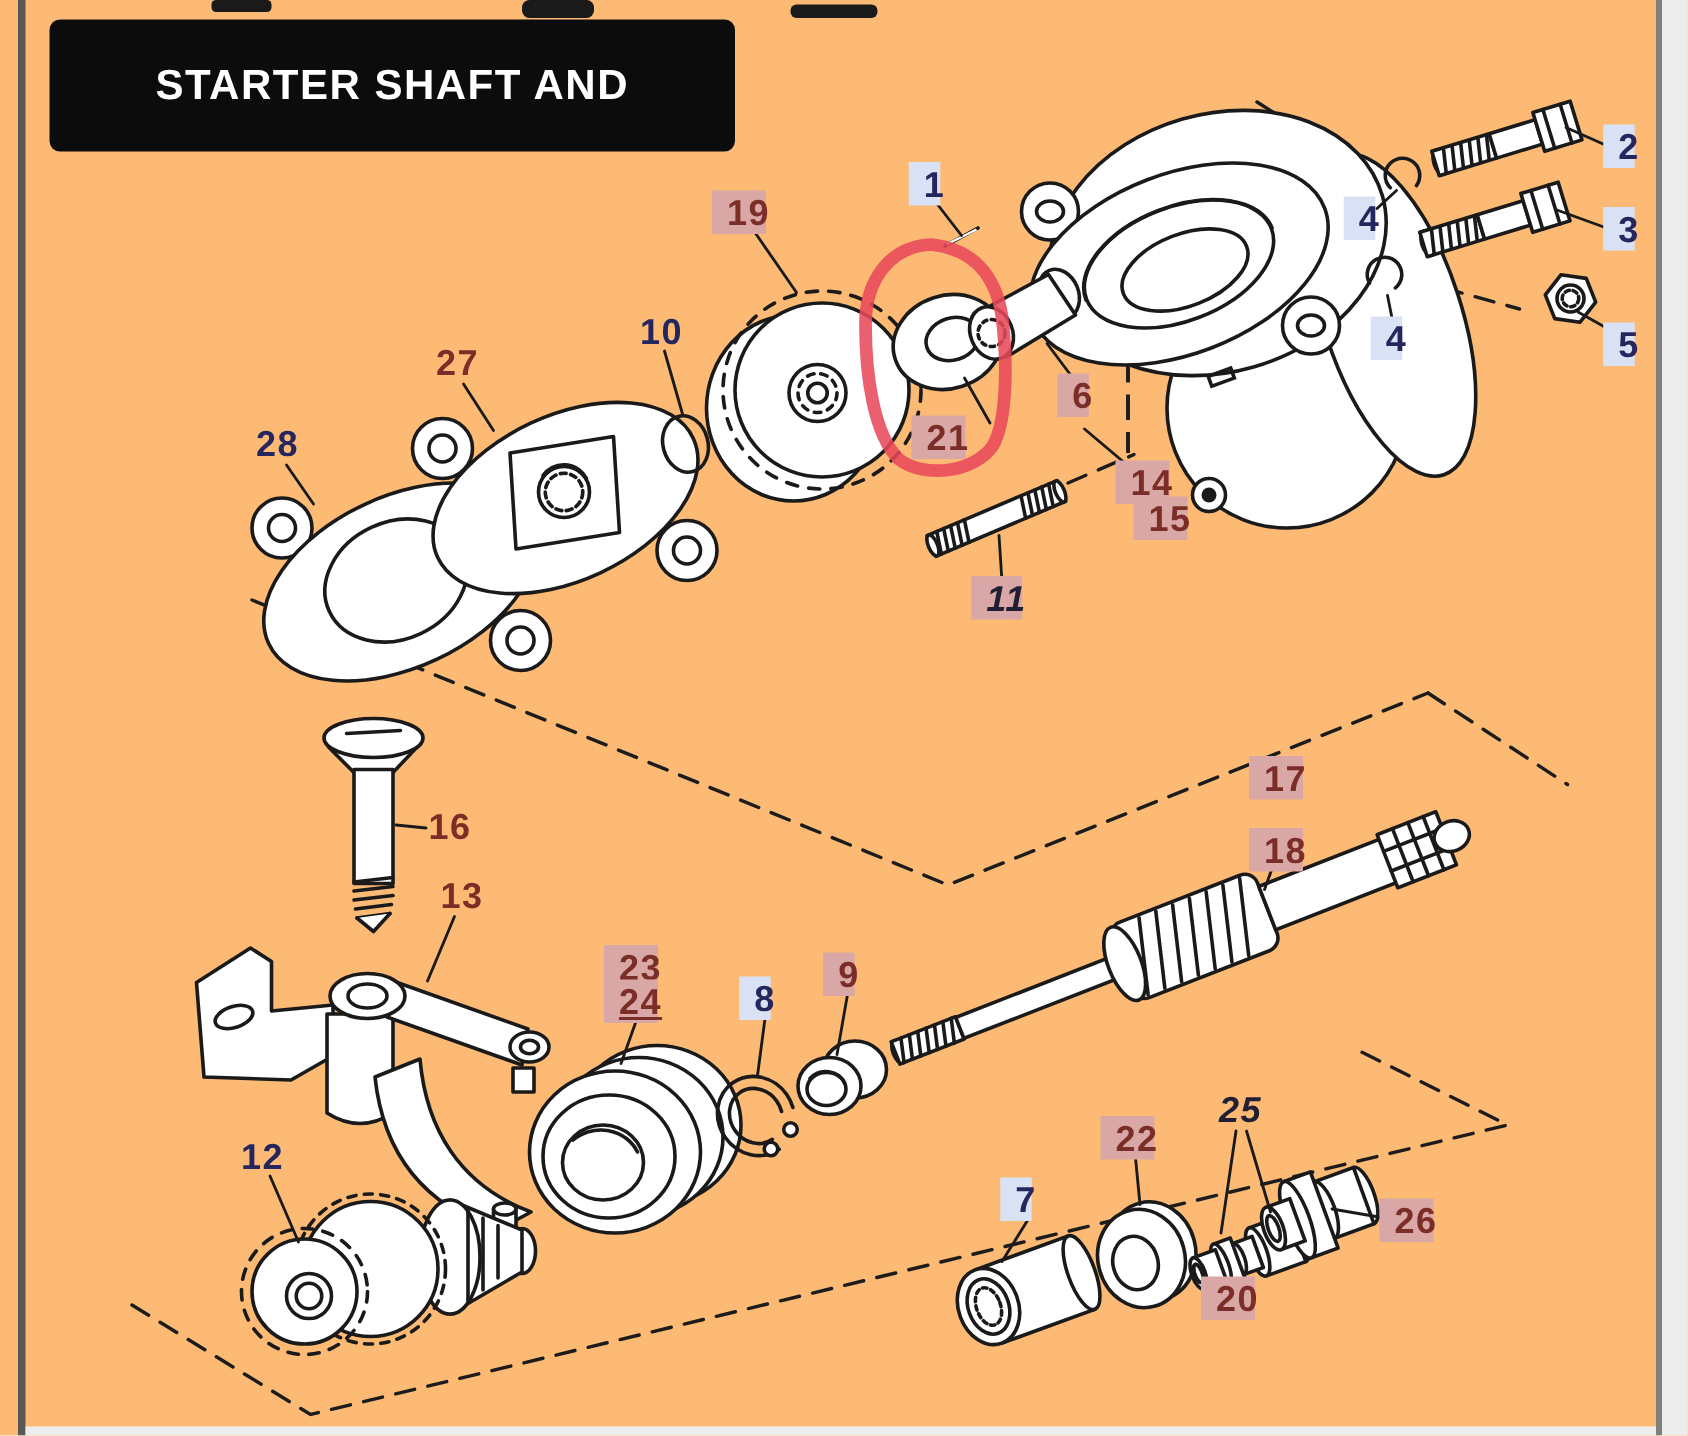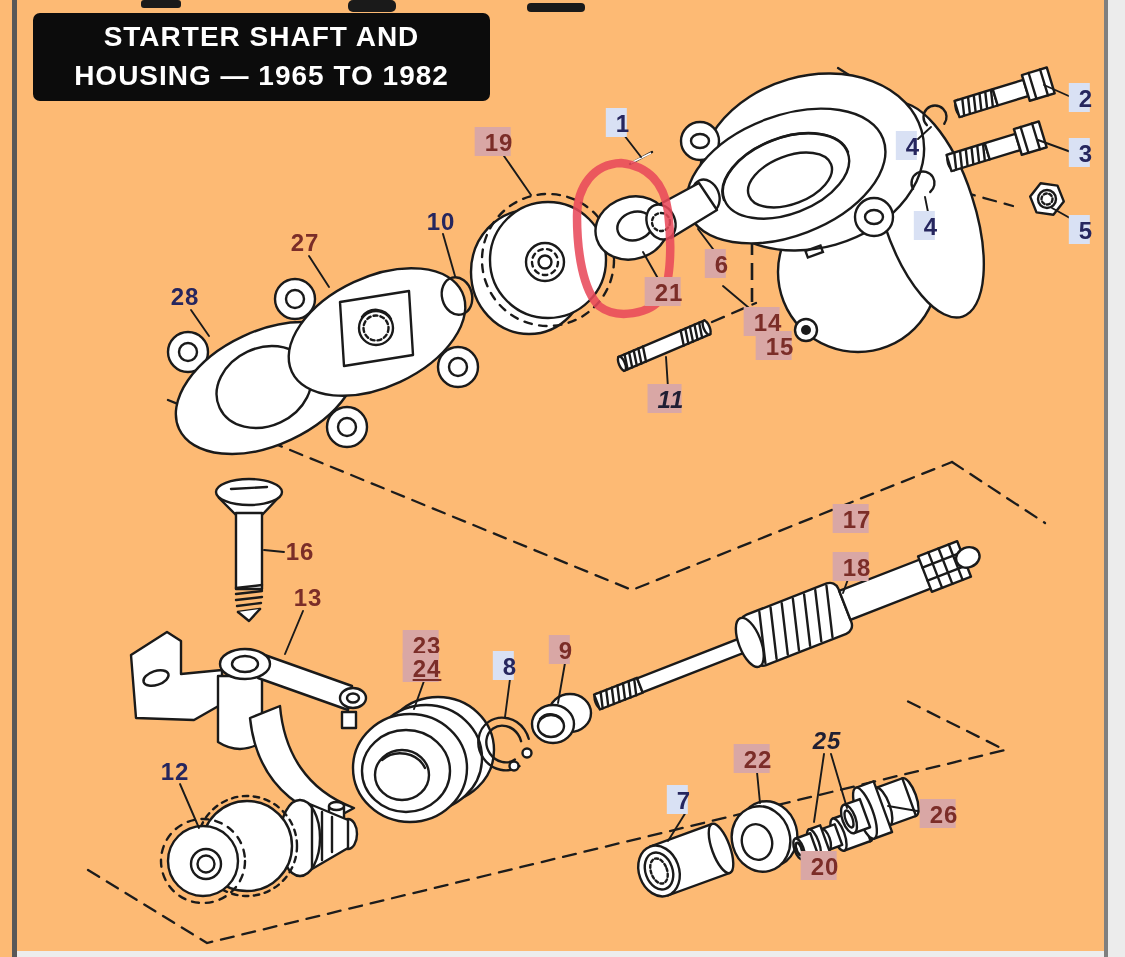--- a/index.html
+++ b/index.html
@@ -40,21 +40,20 @@
   .callout.hl-pink::before{background:var(--pinkhl);}
   .callout.hl-blue::before{background:var(--bluehl);}
 </style>
 </head>
 <body>
 
 <div id="stage">
 
   <div id="title-banner">
     <span>STARTER SHAFT AND</span>
-    <span>HOUSING — 1965 TO 1982</span>
   </div>
 
   <svg id="diagram-svg" width="1125" height="957" viewBox="0 0 1125 957">
 
     <g>
       <rect class="dk" x="141" y="0" width="40" height="8" rx="3"></rect>
       <rect class="dk" x="348" y="0" width="48" height="12" rx="5"></rect>
       <rect class="dk" x="527" y="3" width="58" height="9" rx="4"></rect>
     </g>
 
@@ -339,21 +338,21 @@
       <div class="callout dark hl-pink" style="left: 671px; top: 400px;">11</div>
       <div class="callout navy" style="left: 175px; top: 772px;">12</div>
       <div class="callout maroon" style="left: 308px; top: 598px;">13</div>
       <div class="callout maroon hl-pink" style="left: 768px; top: 323px;">14</div>
       <div class="callout maroon hl-pink" style="left: 768px; top: 347px; margin-left: 12px;">15</div>
       <div class="callout maroon" style="left: 300px; top: 552px;">16</div>
       <div class="callout maroon hl-pink" style="left: 857px; top: 520px;">17</div>
       <div class="callout maroon hl-pink" style="left: 857px; top: 568px;">18</div>
       <div class="callout maroon hl-pink" style="left: 499px; top: 143px;">19</div>
       <div class="callout maroon hl-pink" style="left: 825px; top: 867px;">20</div>
-      <div class="callout maroon hl-pink" style="left: 669px; top: 293px;">21</div>
+      <div class="callout maroon hl-pink" style="left: 632px; top: 293px;">21</div>
       <div class="callout maroon hl-pink" style="left: 758px; top: 760px;">22</div>
       <div class="callout maroon hl-pink" style="left: 427px; top: 646px;">23</div>
       <div class="callout maroon hl-pink" style="left: 427px; top: 669px; text-decoration: underline;">24</div>
       <div class="callout dark" style="left: 827px; top: 741px; text-align: right;">25</div>
       <div class="callout maroon hl-pink" style="left: 944px; top: 815px;">26</div>
       <div class="callout maroon" style="left: 305px; top: 243px;">27</div>
       <div class="callout navy" style="left: 185px; top: 297px;">28</div>
     </div>
 
   <div id="edge-left"></div>

